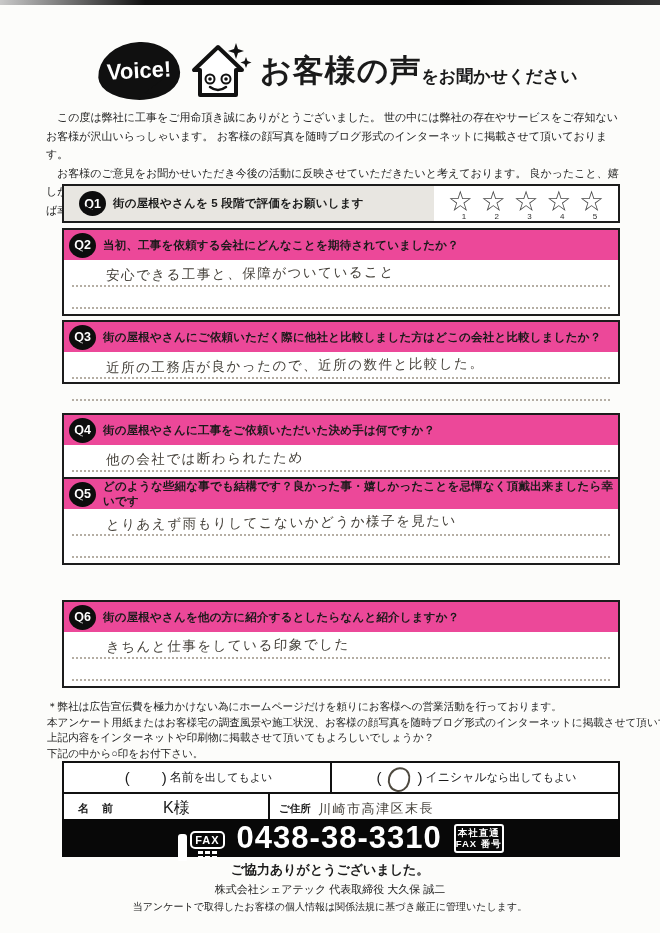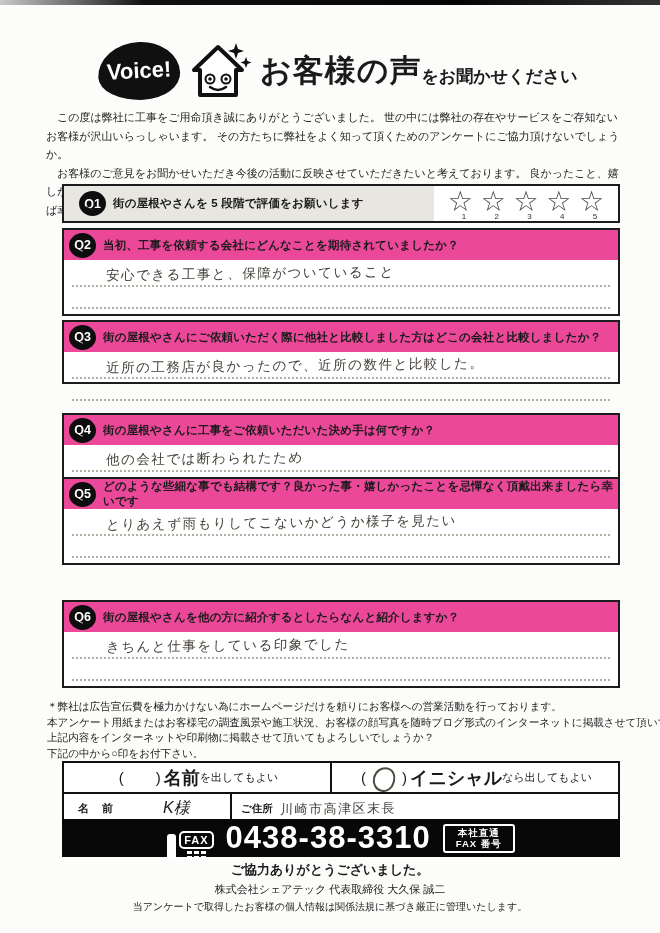--- a/index.html
+++ b/index.html
@@ -51,44 +51,44 @@
   .footnote{position:absolute;top:699px;left:47px;width:575px;font-size:10.6px;line-height:15.6px;color:#222;}
   .footnote div{white-space:nowrap;}
   
   .id-table{position:absolute;top:761px;left:62px;width:558px;border:2px solid #111;box-sizing:border-box;background:#fff;}
   .consent-row{display:flex;height:29px;border-bottom:2px solid #111;}
   .consent-cell{display:flex;align-items:center;justify-content:center;font-size:12px;}
   .cc1{width:268px;border-right:2px solid #111;box-sizing:border-box;}
   .cc2{flex:1;}
   .paren{font-size:15px;margin:0 3px;}
   .paren-gap{display:inline-block;width:26px;}
-  .bold-part{font-weight:bold;font-size:18px;}
+  .bold-part{font-weight:normal;font-size:12px;}
   .rest-part{font-size:11px;}
   .hand-circle{display:inline-block;width:18px;height:21px;border:2px solid #4e493f;border-radius:54% 46% 50% 50%;
         transform:rotate(14deg);margin:0 4px;position:relative;top:2px;}
   .name-row{display:flex;height:29px;}
-  .name-cell{width:168px;border-right:2px solid #111;box-sizing:border-box;display:flex;align-items:center;}
+  .name-cell{width:206px;border-right:2px solid #111;box-sizing:border-box;display:flex;align-items:center;}
   .name-label{font-size:11px;font-weight:bold;letter-spacing:5px;margin-left:14px;}
-  .name-value{font-size:16px;margin-left:45px;font-style:italic;}
+  .name-value{font-size:16px;margin-left:45px;}
   .addr-cell{flex:1;display:flex;align-items:center;}
   .addr-label{font-size:10.5px;font-weight:bold;margin-left:9px;flex:0 0 auto;}
   .addr-value{font-size:13px;margin-left:7px;white-space:nowrap;}
   
   .fax-bar{position:absolute;top:819px;left:62px;width:558px;height:38px;background:#080808;
         display:flex;align-items:center;justify-content:center;gap:12px;}
   .fax-icon{display:flex;align-items:flex-start;gap:3px;margin-top:16px;}
   .handset{width:9px;height:27px;background:#fff;border-radius:3px 3px 1px 1px;margin-top:3px;}
   .fax-box{display:flex;flex-direction:column;align-items:center;}
   .fax-label{border:2px solid #fff;border-radius:5px;color:#fff;font-weight:bold;font-size:11px;
         padding:0 3px;line-height:14px;letter-spacing:1px;}
   .fax-dots{margin-top:2px;display:grid;grid-template-columns:repeat(3,5px);grid-gap:2px;}
   .fax-dots i{display:block;width:5px;height:3px;background:#fff;}
   .fax-number{color:#fff;font-weight:bold;font-size:31px;letter-spacing:1px;font-family:"Liberation Sans",sans-serif;}
   .fax-note{border:2px solid #fff;border-radius:3px;color:#fff;font-size:9.5px;font-weight:bold;
-        padding:1px 11px;text-align:center;line-height:11.5px;letter-spacing:1px;}
+        padding:1px 0;text-align:center;line-height:11.5px;letter-spacing:1px;}
   
   .closing{position:absolute;top:861px;left:0;width:660px;text-align:center;}
   .thanks{font-size:13px;font-weight:bold;}
   .company{font-size:11px;margin-top:3px;color:#222;}
   .privacy{font-size:10px;margin-top:3px;color:#222;}
 </style>
 </head>
 <body>
 
 <div class="page">
@@ -108,21 +108,21 @@
         <path d="M22 50 Q30 56 38 50" fill="none" stroke="#111" stroke-width="2.5" stroke-linecap="round"></path>
         <path d="M48 6 L50 12 L56 14 L50 16 L48 22 L46 16 L40 14 L46 12 Z" fill="#111"></path>
         <path d="M58 20 L59.5 24 L63.5 25.5 L59.5 27 L58 31 L56.5 27 L52.5 25.5 L56.5 24 Z" fill="#111"></path>
       </svg>
     </span>
     <span class="title-main">お客様の声</span>
     <span class="title-sub">をお聞かせください</span>
   </div>
 
   <div class="intro">
-    <p>この度は弊社に工事をご用命頂き誠にありがとうございました。 世の中には弊社の存在やサービスをご存知ないお客様が沢山いらっしゃいます。 その方たちに弊社をよく知って頂くためのアンケートにご協力頂けないでしょうか。</p>
+    <p>この度は弊社に工事をご用命頂き誠にありがとうございました。 世の中には弊社の存在やサービスをご存知ないお客様が沢山いらっしゃいます。 お客様の顔写真を随時ブログ形式のインターネットに掲載させて頂いております。</p>
     <p>お客様のご意見をお聞かせいただき今後の活動に反映させていただきたいと考えております。 良かったこと、嬉しかったこと どのような些細な事でも結構です。 是非ご協力お願い致します。 出来るだけ具体的に書いて頂ければ幸いです。</p>
   </div>
 
   <div class="qbox qb1">
     <div class="q1-left">
       <span class="qbubble">
           <span>Q1</span>
         </span>
       <span class="qtext">街の屋根やさんを 5 段階で評価をお願いします</span>
     </div>

